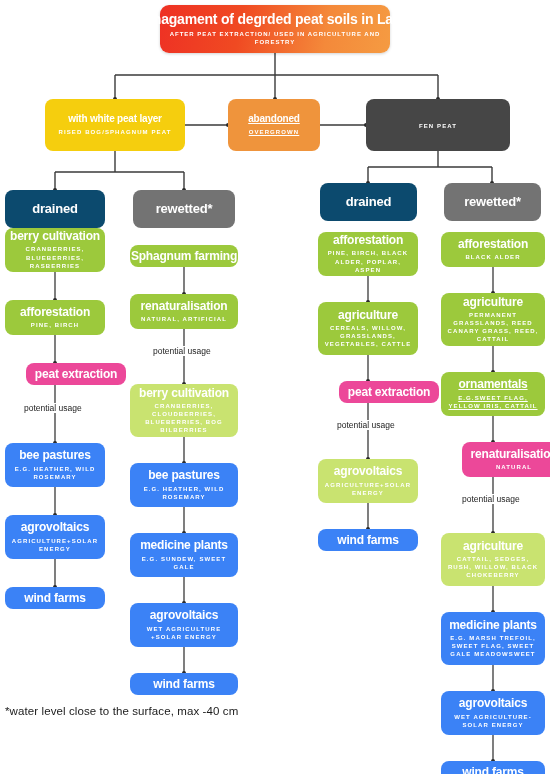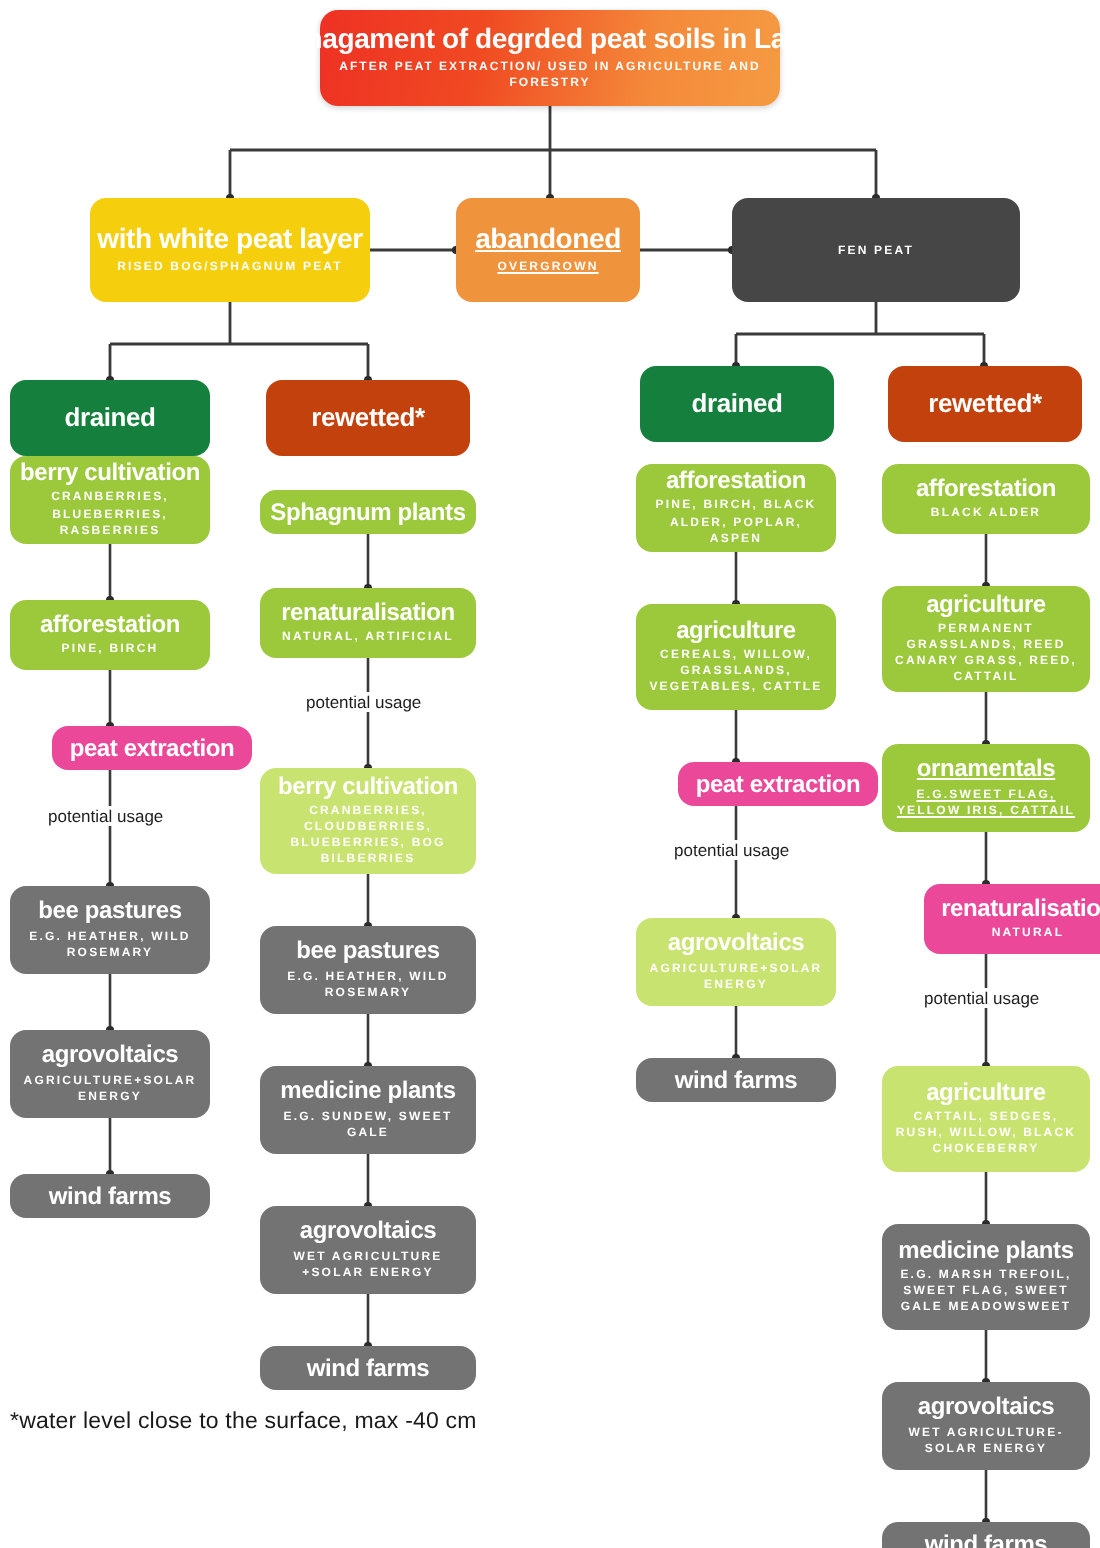--- a/index.html
+++ b/index.html
@@ -27,36 +27,36 @@
   
   #title{
     left:160px;top:5px;width:230px;height:48px;border-radius:9px;
     background:linear-gradient(100deg,#ee3124 0%,#f04a22 35%,#f4893a 72%,#f59b42 100%);
     box-shadow:0 1px 3px rgba(0,0,0,.18);
   }
   #title .t{font-size:14px;}
   #title .s{font-size:6px;letter-spacing:1.0px;}
   
   .tier1{height:52px;}
-  .tier1 .t{font-size:14px;text-align:center;}
+  .tier1 .t{font-size:10px;text-align:center;}
   #n-white{left:45px;top:99px;width:140px;background:#f5ce0e;}
   #n-aband{left:228px;top:99px;width:92px;background:#ef943c;text-decoration:underline;}
   #n-black{left:366px;top:99px;width:144px;background:#464646;}
   
   .tier2{height:38px;}
   .tier2 .t{font-size:13px;}
-  .drained{background:#15803d;}
-  .rewetted{background:#c2410c;}
+  .drained{background:#0c4a6e;}
+  .rewetted{background:#737373;}
   #n-d1{left:5px;top:190px;width:100px;}
   #n-r1{left:133px;top:190px;width:102px;}
   #n-d2{left:320px;top:183px;width:97px;}
   #n-r2{left:444px;top:183px;width:97px;}
   
   .g1{background:#9cc93c;}
-  .g2{background:#737373;}
+  .g2{background:#3b82f6;}
   .g3{background:#c9e370;}
   .gd{background:#ec4899;margin-left:21px;}
   .gn .t{font-size:12px;}
   
   .cA{left:5px;width:100px;}
   .cB{left:130px;width:108px;}
   .cC{left:318px;width:100px;}
   .cD{left:441px;width:104px;}
   
   .plabel{
@@ -203,21 +203,21 @@
       <div class="s">E.G. HEATHER, WILD ROSEMARY</div>
     </div>
     <div class="node gn cA g2" style="top: 515px; height: 44px;">
       <div class="t">agrovoltaics</div>
       <div class="s">AGRICULTURE+SOLAR ENERGY</div>
     </div>
     <div class="node gn cA g2" style="top: 587px; height: 22px;">
       <div class="t">wind farms</div>
     </div>
     <div class="node gn cB g1" style="top: 245px; height: 22px;">
-      <div class="t">Sphagnum plants</div>
+      <div class="t">Sphagnum farming</div>
     </div>
     <div class="node gn cB g1" style="top: 294px; height: 35px;">
       <div class="t">renaturalisation</div>
       <div class="s">NATURAL, ARTIFICIAL</div>
     </div>
     <div class="plabel" style="top: 345.5px; left: 151px;">potential usage</div>
     <div class="node gn cB g3" style="top: 384px; height: 53px;">
       <div class="t">berry cultivation</div>
       <div class="s">CRANBERRIES, CLOUDBERRIES, BLUEBERRIES, BOG BILBERRIES</div>
     </div>

